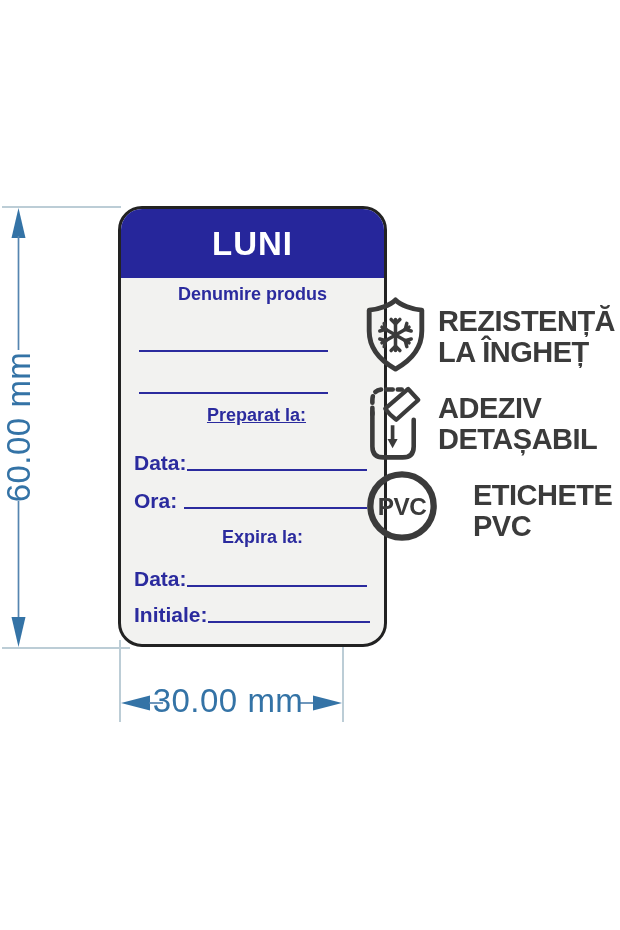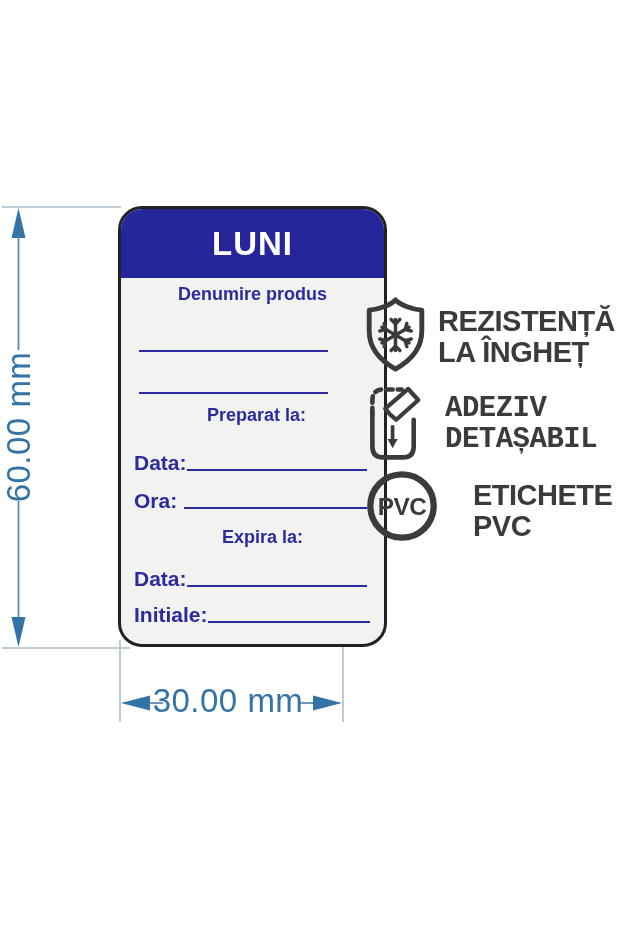--- a/index.html
+++ b/index.html
@@ -26,42 +26,42 @@
     box-sizing:border-box;border:3px solid #222222;border-radius:24px;
     background:#f2f2f0;overflow:hidden;color:#2b2b9e;font-weight:bold;
   }
   .sticker-header{
     position:absolute;left:0;top:0;width:100%;height:69px;background:#26269b;
     display:flex;align-items:center;justify-content:center;
     color:#ffffff;font-size:33px;font-weight:bold;letter-spacing:1px;
   }
   .center-row{position:absolute;left:0;width:100%;text-align:center;font-size:18px;}
   .row-denumire{top:75px;}
-  .row-preparat{top:196px;padding-left:8px;box-sizing:border-box;}
+  .row-preparat{top:196px;padding-left:8px;box-sizing:border-box;text-decoration:underline;}
   .row-expira{top:318px;padding-left:20px;box-sizing:border-box;}
   .blank-line{position:absolute;left:18px;width:189px;border-top:2.6px solid #2b2b9e;}
   .blank-line-1{top:141px;}
   .blank-line-2{top:183px;}
   .field-row{
     position:absolute;left:13px;right:17px;height:26px;
     display:flex;align-items:flex-end;font-size:21px;line-height:24px;
   }
   .field-row .fill-line{flex:1;border-bottom:2.6px solid #2b2b9e;height:0;margin-bottom:4px;}
   .row-data1{top:240px;}
   .row-ora{top:278px;}
   .row-ora .fill-line{margin-left:7px;}
   .row-data2{top:356px;}
   .row-initiale{top:392px;right:14px;}
   
   .feature-row{position:absolute;left:364px;display:flex;align-items:flex-start;color:#3b3b3b;}
   .feature-text{font-size:29px;line-height:31px;font-weight:bold;letter-spacing:-0.5px;white-space:nowrap;}
   .feature-1{top:297px;}
   .feature-1 .feature-text{margin-left:11px;margin-top:9px;}
   .feature-2{top:383px;}
-  .feature-2 .feature-text{margin-left:22px;margin-top:10px;font-family:Liberation Mono, monospace;}
+  .feature-2 .feature-text{margin-left:15px;margin-top:10px;}
   .feature-3{top:468px;gap:28px;}
   .feature-3 .feature-text{margin-left:5px;margin-top:12px;}
 </style>
 </head>
 <body>
 
 <div class="canvas">
 
   <svg class="dim-svg" width="620" height="930" viewBox="0 0 620 930">
 

